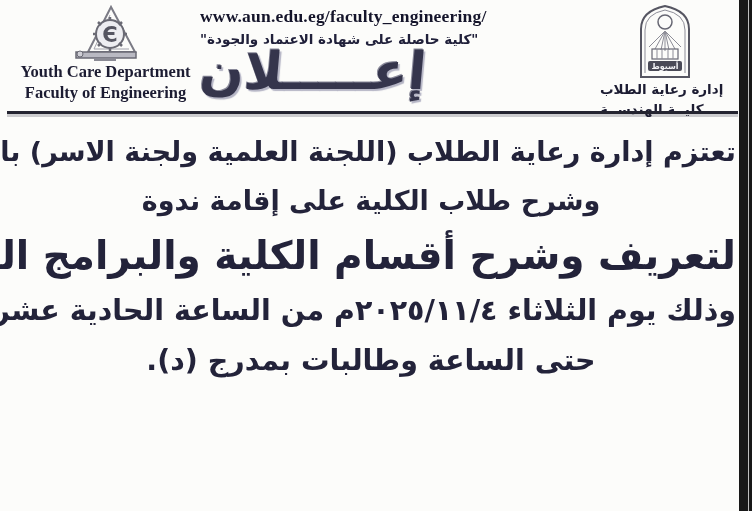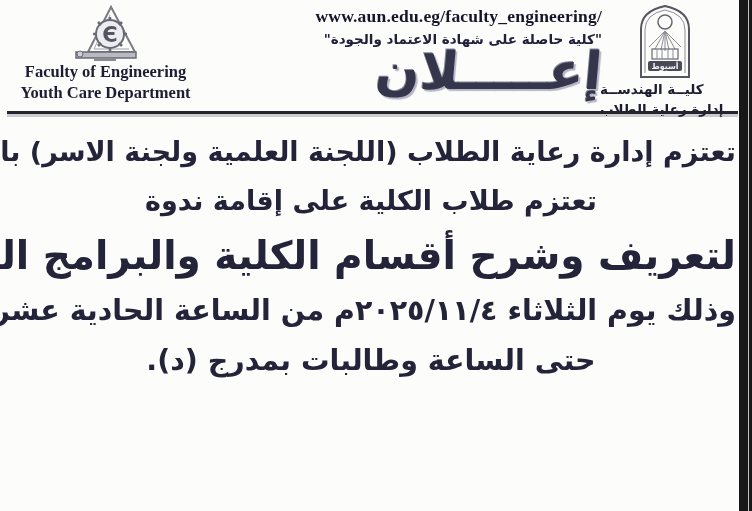--- a/index.html
+++ b/index.html
@@ -9,21 +9,21 @@
   }
   
   .scan-strip{position:absolute;top:0;right:0;width:13px;height:511px;background:#181818;}
   .scan-strip .inner-line{position:absolute;top:0;right:3px;width:1px;height:100%;background:#ddd;opacity:.85;}
 
   
   .hdr-left{position:absolute;left:8px;top:4px;width:195px;text-align:center;color:#1c1c32;}
   .hdr-left svg{display:block;margin:0 auto;}
   .en-line{font-family:"Liberation Serif",serif;font-weight:bold;font-size:16.5px;line-height:1.25;white-space:nowrap;}
 
-  .hdr-center{position:absolute;left:200px;top:6px;width:402px;text-align:right;}
+  .hdr-center{position:absolute;left:200px;top:6px;width:402px;text-align:left;}
   .url{font-family:"Liberation Serif",serif;font-weight:bold;font-size:17.5px;color:#14142a;letter-spacing:.2px;white-space:nowrap;}
   .accred{direction:rtl;font-weight:bold;font-size:13.5px;color:#20203a;margin-top:4px;white-space:nowrap;}
   .big-title{
     direction:rtl;font-weight:bold;font-size:52px;color:#35354c;margin-top:-2px;
     transform:skewX(-5deg);text-shadow:2px 2px 1px #b5b5c5, -1px -1px 0 #8a8a9a;
     line-height:1.0;
   }
 
   .hdr-right{position:absolute;right:22px;top:3px;width:130px;text-align:left;direction:rtl;color:#1c1c32;margin-left:40px;}
   .hdr-right svg{display:block;margin:0 auto;}
@@ -62,22 +62,22 @@
           <line x1="47" y1="43" x2="47" y2="47"></line>
         <line x1="30" y1="30" x2="34" y2="30"></line>
           <line x1="60" y1="30" x2="64" y2="30"></line>
         <line x1="35" y1="18" x2="38" y2="21"></line>
           <line x1="56" y1="39" x2="59" y2="42"></line>
         <line x1="59" y1="18" x2="56" y2="21"></line>
           <line x1="38" y1="39" x2="35" y2="42"></line>
       </g>
       <text x="47" y="38" text-anchor="middle" font-size="21" font-weight="bold" fill="#565662">Є</text>
     </svg>
+    <div class="en-line">Youth Care Department</div>
     <div class="en-line">Faculty of Engineering</div>
-    <div class="en-line">Youth Care Department</div>
   </div>
 
   <div class="hdr-center">
     <div class="url">www.aun.edu.eg/faculty_engineering/</div>
     <div class="accred">"كلية حاصلة على شهادة الاعتماد والجودة"</div>
     <div class="big-title">إعـــــلان</div>
   </div>
 
   <div class="hdr-right">
     <svg width="58" height="76" viewBox="0 0 58 76">
@@ -101,29 +101,29 @@
       <g stroke="#8d8d97" stroke-width="1">
         <line x1="21" y1="46" x2="21" y2="56"></line>
           <line x1="26" y1="46" x2="26" y2="56"></line>
         <line x1="32" y1="46" x2="32" y2="56"></line>
           <line x1="37" y1="46" x2="37" y2="56"></line>
       </g>
 
       <rect x="12" y="58" width="34" height="10" rx="2" fill="#4a4a57"></rect>
       <text x="29" y="66" text-anchor="middle" font-size="8" font-weight="bold" fill="#f2f2f5">أسيوط</text>
     </svg>
+    <div class="ar-line">إدارة رعاية الطلاب</div>
     <div class="ar-line">كليــة الهندســة</div>
-    <div class="ar-line">إدارة رعاية الطلاب</div>
   </div>
 
   <div class="rule"></div>
 
   <div class="body-text">
     <div class="l-md">تعتزم إدارة رعاية الطلاب (اللجنة العلمية ولجنة الاسر) بالتعاون مع</div>
-    <div class="l-md">تعتزم طلاب الكلية على إقامة ندوة</div>
+    <div class="l-md">وشرح طلاب الكلية على إقامة ندوة</div>
     <div class="l-lg">لتعريف وشرح أقسام الكلية والبرامج الخاصة</div>
     <div class="l-md2">وذلك يوم الثلاثاء ٢٠٢٥/١١/٤م من الساعة الحادية عشر صباحا</div>
     <div class="l-md2">حتى الساعة وطالبات بمدرج (د).</div>
   </div>
 
   <div class="scan-strip">
     <div class="inner-line"></div>
   </div>
 
 </div>

